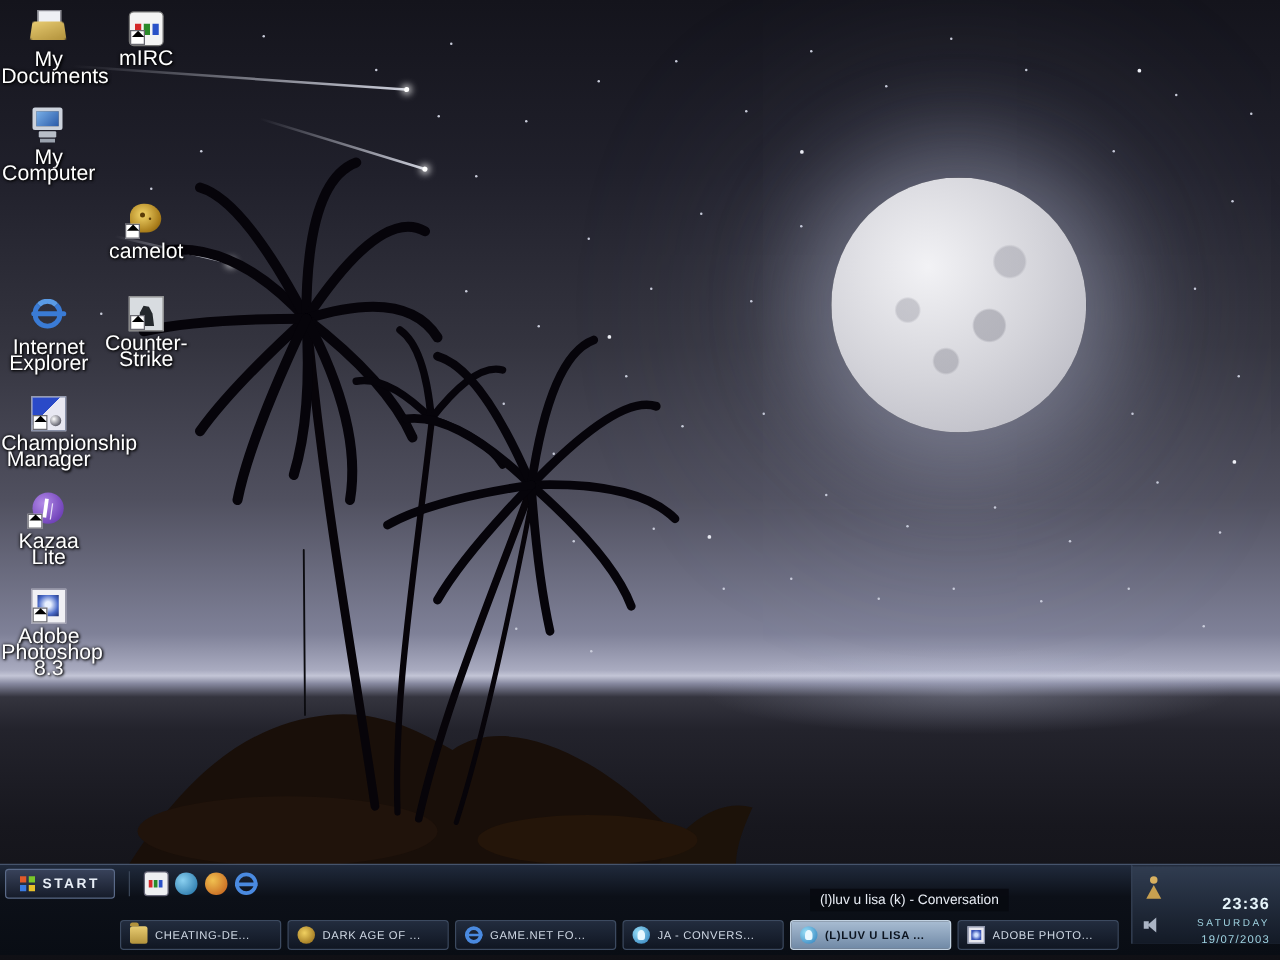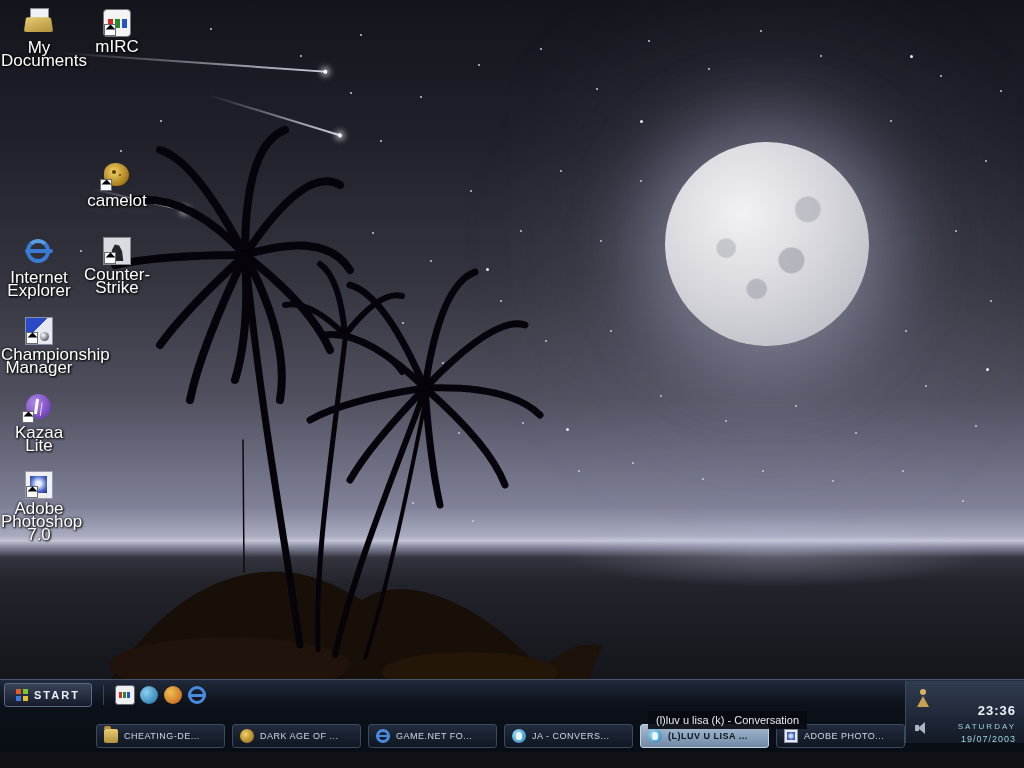--- a/index.html
+++ b/index.html
@@ -86,25 +86,25 @@
     background:radial-gradient(circle at 35% 35%,#b28ae8,#5a2aa8);}
   .ic-kazaa::after{content:"";position:absolute;left:13px;top:8px;width:3px;height:15px;background:#fff;
     box-shadow:5px 2px 0 -1px #e8e0f8;transform:rotate(8deg);}
   .ic-ps{width:26px;height:26px;margin-top:3px;background:#f0f0f4;border:1px solid #99a;}
   .ic-ps::before{content:"";position:absolute;left:4px;top:4px;width:17px;height:17px;
     background:radial-gradient(circle at 50% 45%,#e8f0ff 18%,#4a6ac8 62%,#1a2a68);}
   .ic-by::before{content:"";position:absolute;left:5px;top:4px;width:23px;height:23px;border-radius:50%;
     border:2px solid #6a9af0;box-sizing:border-box;
     background:radial-gradient(circle,#2a2a5a 28%,#4a7ae8 55%,#12123a 78%);}
   
-  .taskbar{position:absolute;left:0;bottom:16px;width:1024px;height:73px;z-index:10;
+  .taskbar{position:absolute;left:0;bottom:4px;width:1024px;height:73px;z-index:10;
     background:linear-gradient(#202a3c,#0c1018 35%,#090d14);border-top:1px solid #46546c;box-sizing:border-box;}
   .tb-top{position:absolute;left:0;top:0;right:119px;height:30px;display:flex;align-items:center;padding-left:4px;}
   .tb-bottom{position:absolute;left:0;bottom:0;right:119px;height:33px;display:flex;align-items:center;
-    padding-left:96px;gap:5px;justify-content:space-between;}
+    padding-left:96px;gap:5px;}
   .start-btn{display:flex;align-items:center;gap:6px;height:22px;padding:0 11px;cursor:pointer;
     background:linear-gradient(#38425a,#161c2a);border:1px solid #5a6a88;border-radius:3px;
     color:#e8eef6;font-weight:bold;font-size:11px;letter-spacing:2px;}
   .start-logo{position:relative;width:12px;height:12px;}
   .start-logo::before{content:"";position:absolute;left:0;top:0;width:5px;height:5px;background:#e05a2a;
     box-shadow:7px 0 0 #7ac82a,0 7px 0 #3a7ae0,7px 7px 0 #e8c02a;}
   .ql-sep{width:1px;height:20px;background:#3a4658;margin:0 9px 0 11px;}
   .ql{width:24px;height:24px;display:flex;align-items:center;justify-content:center;border-radius:3px;cursor:pointer;}
   .qli{position:relative;width:18px;height:18px;}
   .qli-mirc{background:#eef0f2;border:1px solid #667;border-radius:3px;}
@@ -213,20 +213,24 @@
   <div class="dicon" style="left:1px;top:6px">
     <div class="ic ic-mydocs"></div>
     <div class="lbl">My Documents</div>
   </div>
   <div class="dicon" style="left:79px;top:6px">
     <div class="ic ic-mirc">
         <i class="shortcut-arrow"></i>
       </div>
     <div class="lbl">mIRC</div>
   </div>
+  <div class="dicon" style="left:1px;top:84px">
+    <div class="ic ic-mycomp"></div>
+    <div class="lbl">My Computer</div>
+  </div>
   <div class="dicon" style="left:79px;top:159px">
     <div class="ic ic-camelot">
         <i class="shortcut-arrow"></i>
       </div>
     <div class="lbl">camelot</div>
   </div>
   <div class="dicon" style="left:1px;top:236px">
     <div class="ic ic-ie"></div>
     <div class="lbl">Internet Explorer</div>
   </div>
@@ -245,21 +249,21 @@
   <div class="dicon" style="left:1px;top:391px">
     <div class="ic ic-kazaa">
         <i class="shortcut-arrow"></i>
       </div>
     <div class="lbl">Kazaa Lite</div>
   </div>
   <div class="dicon" style="left:1px;top:468px">
     <div class="ic ic-ps">
         <i class="shortcut-arrow"></i>
       </div>
-    <div class="lbl">Adobe Photoshop 7.0</div>
+    <div class="lbl">Adobe Photoshop 8.3</div>
   </div>
 
   <div class="conv-tooltip">(l)luv u lisa (k) - Conversation</div>
 
   <div class="taskbar">
     <div class="tb-top">
       <div class="start-btn">
         <span class="start-logo"></span>
         <span>START</span>
       </div>

